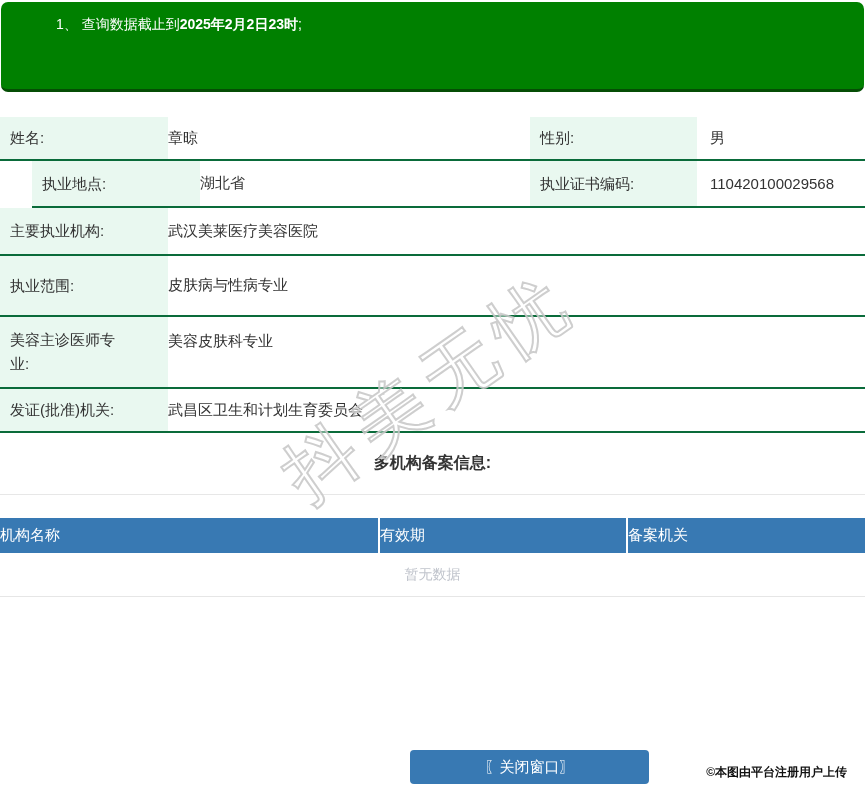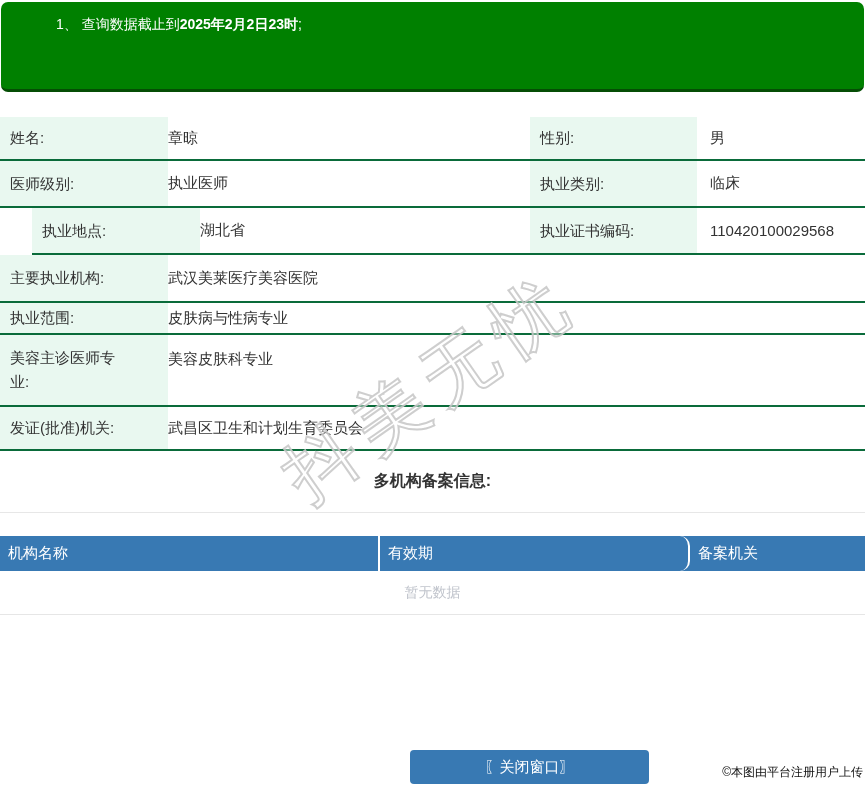--- a/index.html
+++ b/index.html
@@ -28,21 +28,21 @@
 
   
   .profile { margin-top: 25px; width: 865px; }
   .prow {
     display: flex;
     align-items: center;
     border-bottom: 2px solid #0a6b3a;
     font-size: 15px;
   }
   .r1 { height: 44px; } .r2 { height: 47px; } .r3 { height: 47px; margin-left: 32px; }
-  .r4 { height: 48px; } .r5 { height: 32px; } .r6 { height: 72px; }
+  .r4 { height: 48px; } .r5 { height: 61px; } .r6 { height: 72px; }
   .r7 { height: 44px; }
   .plabel {
     width: 168px;
     align-self: stretch;
     display: flex;
     align-items: center;
     background: #e9f8f0;
     padding: 0 43px 0 10px;
     line-height: 24px;
   }
@@ -57,23 +57,23 @@
     padding-top: 20px;
     text-align: center;
     font-size: 16px;
     font-weight: bold;
     border-bottom: 1px solid #e7e7e7;
   }
 
   
   .org-table { margin-top: 23px; width: 865px; }
   .org-header { display: flex; height: 35px; background: #3879b3; color: #fff; font-size: 15px; }
-  .org-th { display: flex; align-items: center; padding-left: 8px; border-right: 2px solid #ffffff; }
+  .org-th { display: flex; align-items: center; padding-left: 0; border-right: 2px solid #ffffff; }
   .org-th.c1 { width: 380px; }
-  .org-th.c2 { width: 310px; border-radius: 10px; }
+  .org-th.c2 { width: 248px; }
   .org-th.c3 { flex: 1; border-right: none; }
   .org-empty {
     height: 44px;
     display: flex; align-items: center; justify-content: center;
     color: #c0c4cc; font-size: 14px;
     border-bottom: 1px solid #e6e6e6;
   }
 
   
   .close-btn {
@@ -84,22 +84,22 @@
     border: none; border-radius: 4px;
     color: #ffffff; font-size: 15px;
     font-family: "Liberation Sans", "DejaVu Sans", sans-serif;
     cursor: pointer;
     display: flex; align-items: center; justify-content: center;
   }
 
   
   .copyright {
     position: absolute;
-    right: 2px; bottom: 4px;
-    font-size: 12px; font-weight: normal; color: #111;
+    right: 18px; bottom: 4px;
+    font-size: 12px; font-weight: bold; color: #111;
     text-shadow: -1px -1px 0 #fff, 1px -1px 0 #fff, -1px 1px 0 #fff, 1px 1px 0 #fff;
   }
 
   
   .watermark {
     position: absolute;
     left: 430px; top: 388px;
     transform: translate(-50%, -50%) rotate(-35deg);
     font-size: 72px;
     letter-spacing: 12px;
@@ -117,26 +117,20 @@
 <div class="notice">
   <div><span>1、 </span><span>查询数据截止到</span><b>2025年2月2日23时</b><span>;</span></div>
 </div>
 
 <div class="profile">
   <div class="prow r1">
     <div class="plabel">姓名:</div>
     <div class="pvalue">章晾</div>
     <div class="plabel l2">性别:</div>
     <div class="pvalue v2">男</div>
-  </div>
-  <div class="prow r2">
-    <div class="plabel">医师级别:</div>
-    <div class="pvalue">执业医师</div>
-    <div class="plabel l2">执业类别:</div>
-    <div class="pvalue v2">临床</div>
   </div>
   <div class="prow r3">
     <div class="plabel">执业地点:</div>
     <div class="pvalue">湖北省</div>
     <div class="plabel l2">执业证书编码:</div>
     <div class="pvalue v2">110420100029568</div>
   </div>
   <div class="prow r4">
     <div class="plabel">主要执业机构:</div>
     <div class="pvalue">武汉美莱医疗美容医院</div>

